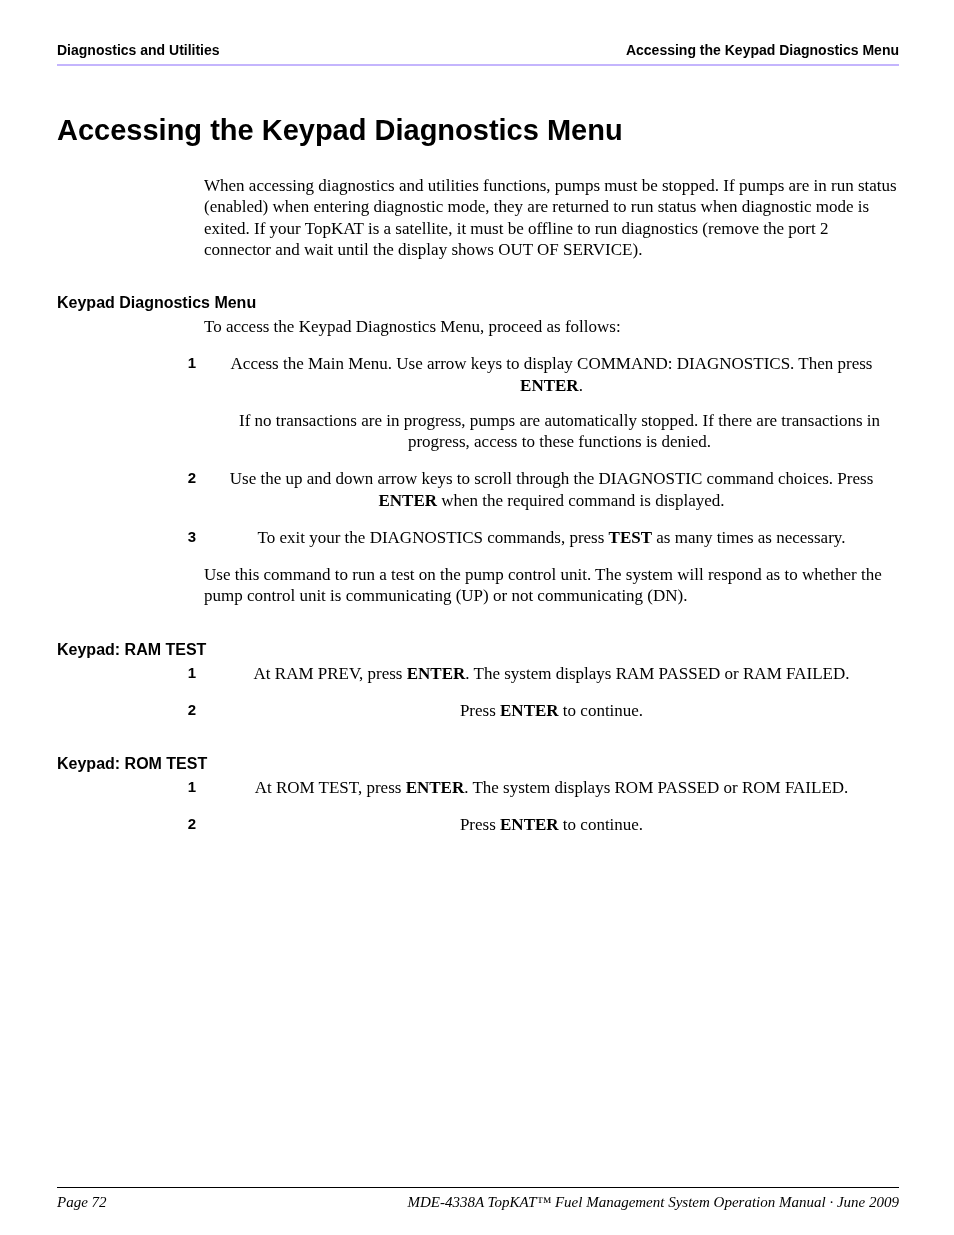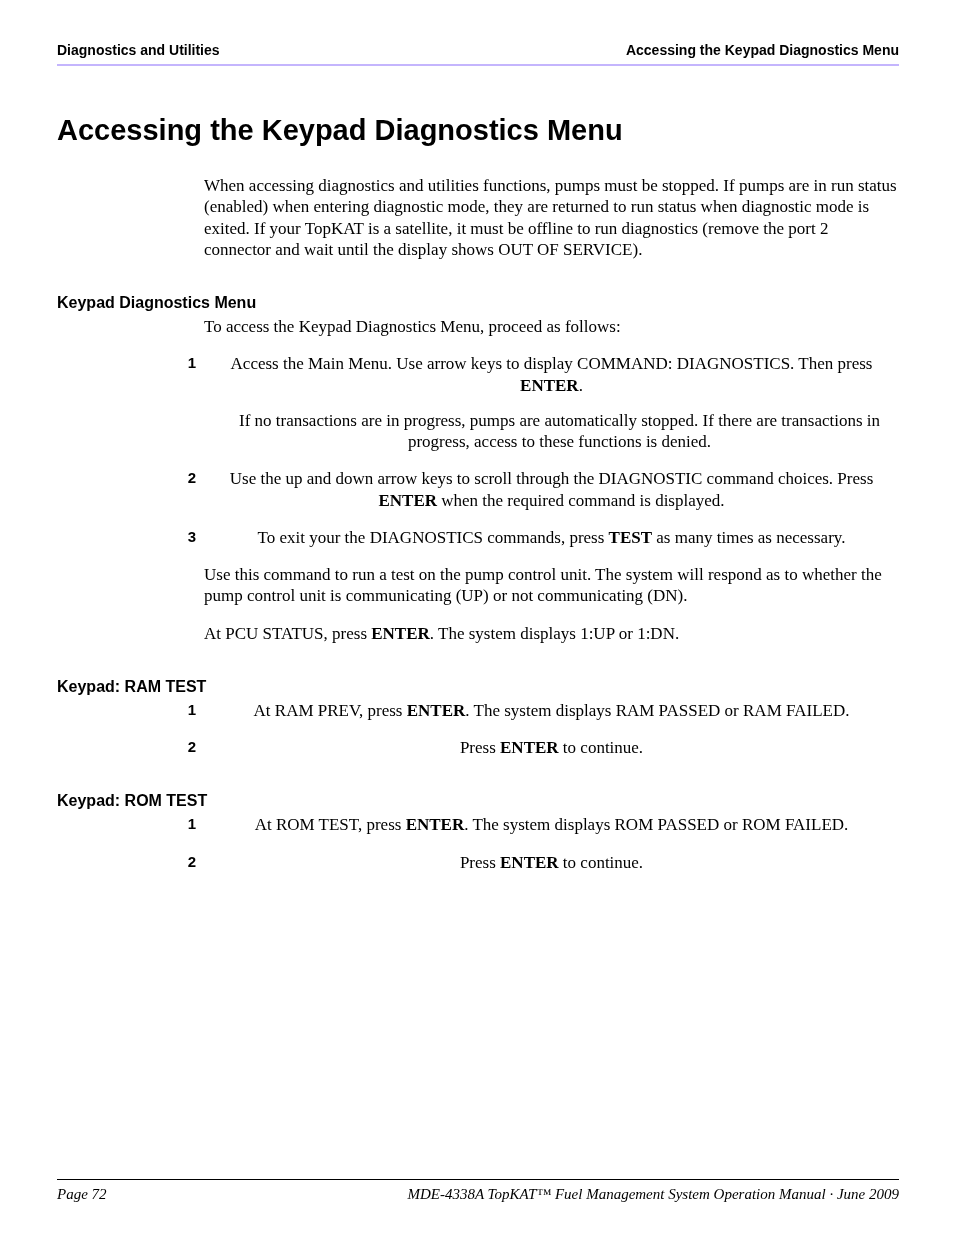--- a/index.html
+++ b/index.html
@@ -61,21 +61,21 @@
     padding-right: 8px;
     padding-top: 1px;
   }
   .list-content { flex: 1; text-align: center; }
   .list-inner-para { margin: 14px 0 0 16px; }
   b.k { font-weight: bold; }
   .footer {
     position: absolute;
     left: 57px;
     right: 55px;
-    bottom: 32px;
+    bottom: 24px;
     border-top: 1px solid #000;
     padding-top: 6px;
     display: flex;
     justify-content: space-between;
     font-style: italic;
     font-size: 15px;
     text-align: right;
   }
   .footer .left { font-style: italic; }
 </style>
@@ -117,23 +117,20 @@
     <div class="list-row">
       <div class="list-num">3</div>
       <div class="list-content">
         <span>To exit your the DIAGNOSTICS commands, press </span><b class="k">TEST</b><span> as many times as necessary.</span>
       </div>
     </div>
   </div>
 
   <div class="body-block">
     <p class="para">Use this command to run a test on the pump control unit. The system will respond as to whether the pump control unit is communicating (UP) or not communicating (DN).</p>
-    <p class="para">
-      <span>At PCU STATUS, press </span><b class="k">ENTER</b><span>. The system displays 1:UP or 1:DN.</span>
-    </p>
   </div>
 
   <h2 class="subhead">Keypad: RAM TEST</h2>
   <div class="body-block">
 
     <div class="list-row">
       <div class="list-num">1</div>
       <div class="list-content">
         <span>At RAM PREV, press </span><b class="k">ENTER</b><span>. The system displays RAM PASSED or RAM FAILED.</span>
       </div>

